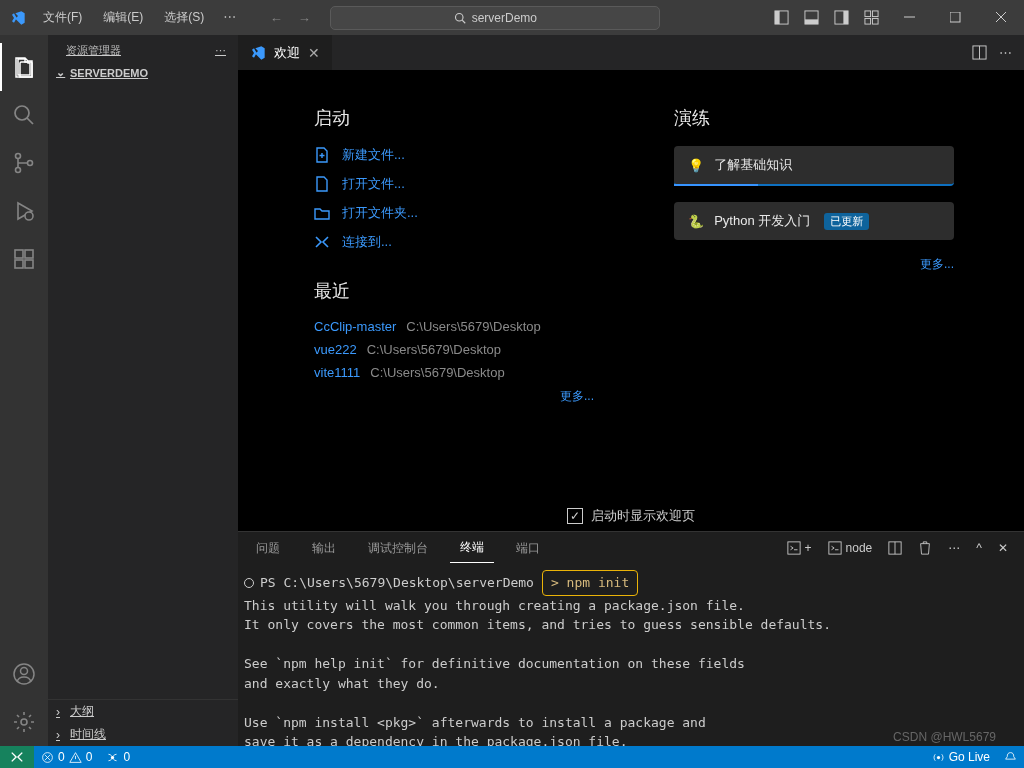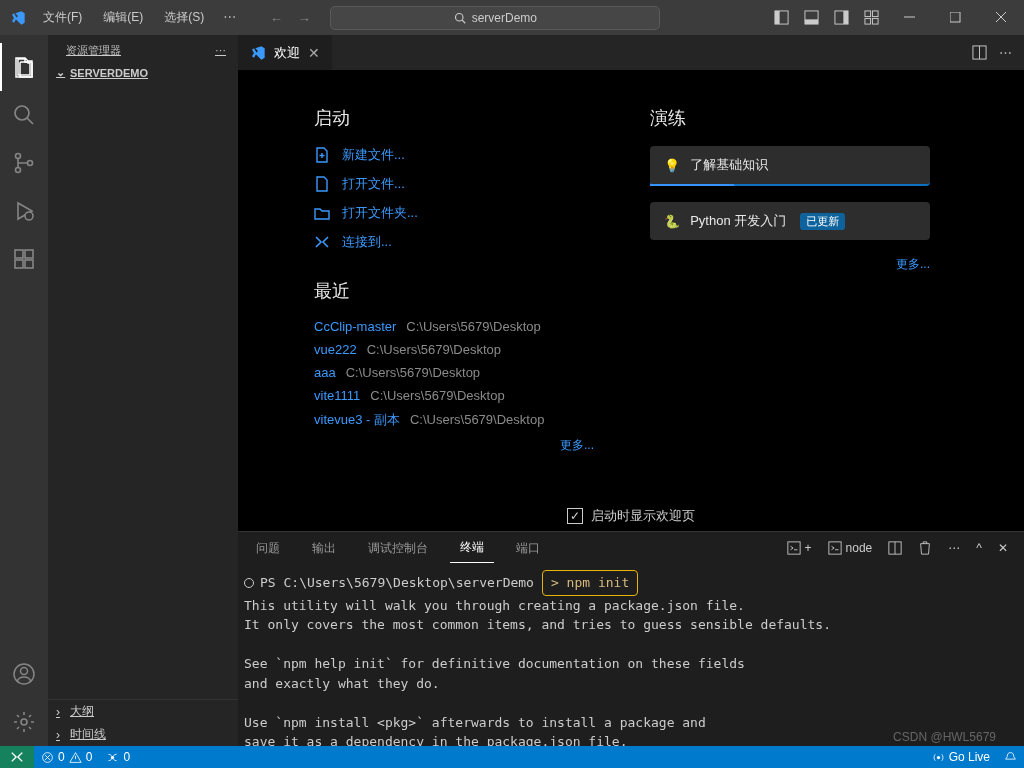--- a/index.html
+++ b/index.html
@@ -34,21 +34,21 @@
 .sidebar-bottom .row { font-size: 12px; padding: 3px 8px; display: flex; align-items: center; gap: 4px; color: #ccc; }
 
 .editor-area { flex: 1; display: flex; flex-direction: column; background: #000000; min-width: 0; }
 .tabs-row { height: 35px; background: #252526; display: flex; align-items: center; }
 .etab { height: 35px; background: #1e1e1e; display: flex; align-items: center; gap: 8px; padding: 0 12px; color: #fff; border-top: 1px solid #1e1e1e; }
 .etab .tclose { color: #aaa; font-size: 14px; }
 .etab .ticon { color: #3b99fc; }
 .tab-spacer { flex: 1; }
 .tab-actions { display: flex; gap: 12px; padding: 0 12px; color: #ccc; }
 
-.welcome { flex: 1; overflow: auto; padding: 36px 48px 10px 76px; display: flex; gap: 56px; }
+.welcome { flex: 1; overflow: auto; padding: 36px 48px 10px 76px; display: flex; gap: 80px; }
 .wcol { flex: 0 0 auto; }
 .wcol.left { width: 280px; }
 .wcol.right { width: 280px; }
 .whdr { font-size: 18px; color: #e8e8e8; margin-bottom: 16px; font-weight: 400; }
 .link-row { display: flex; align-items: center; gap: 10px; color: #3b99fc; font-size: 13px; margin-bottom: 11px; cursor: pointer; }
 .link-row .icn { color: #3b99fc; width: 18px; text-align: center; font-size: 16px; }
 .recent-row { font-size: 13px; margin-bottom: 8px; }
 .recent-row .rname { color: #3b99fc; cursor: pointer; }
 .recent-row .rpath { color: #8a8a8a; margin-left: 10px; }
 .more-link { color: #3b99fc; font-size: 12px; cursor: pointer; text-align: right; }
@@ -287,23 +287,21 @@
               <svg width="16" height="16" viewBox="0 0 16 16">
                 <path fill="none" stroke="#3b99fc" stroke-width="1.6" d="M2 3l5 5-5 5M14 13l-5-5 5-5"></path>
               </svg>
             </span>
             <span>连接到...</span>
           </div>
 
         <div class="whdr" style="margin-top:28px">最近</div>
         <div class="recent-row"><span class="rname">CcClip-master</span><span class="rpath">C:\Users\5679\Desktop</span></div>
         <div class="recent-row"><span class="rname">vue222</span><span class="rpath">C:\Users\5679\Desktop</span></div>
-        <div class="recent-row"><span class="rname">aaa</span><span class="rpath">C:\Users\5679\Desktop</span></div>
         <div class="recent-row"><span class="rname">vite1111</span><span class="rpath">C:\Users\5679\Desktop</span></div>
-        <div class="recent-row"><span class="rname">vitevue3 - 副本</span><span class="rpath">C:\Users\5679\Desktop</span></div>
         <div class="more-link">更多...</div>
       </div>
 
       <div class="wcol right">
         <div class="whdr">演练</div>
         <div class="walkthrough active">
           <span>💡</span>
           <span>了解基础知识</span>
         </div>
         <div class="walkthrough">

